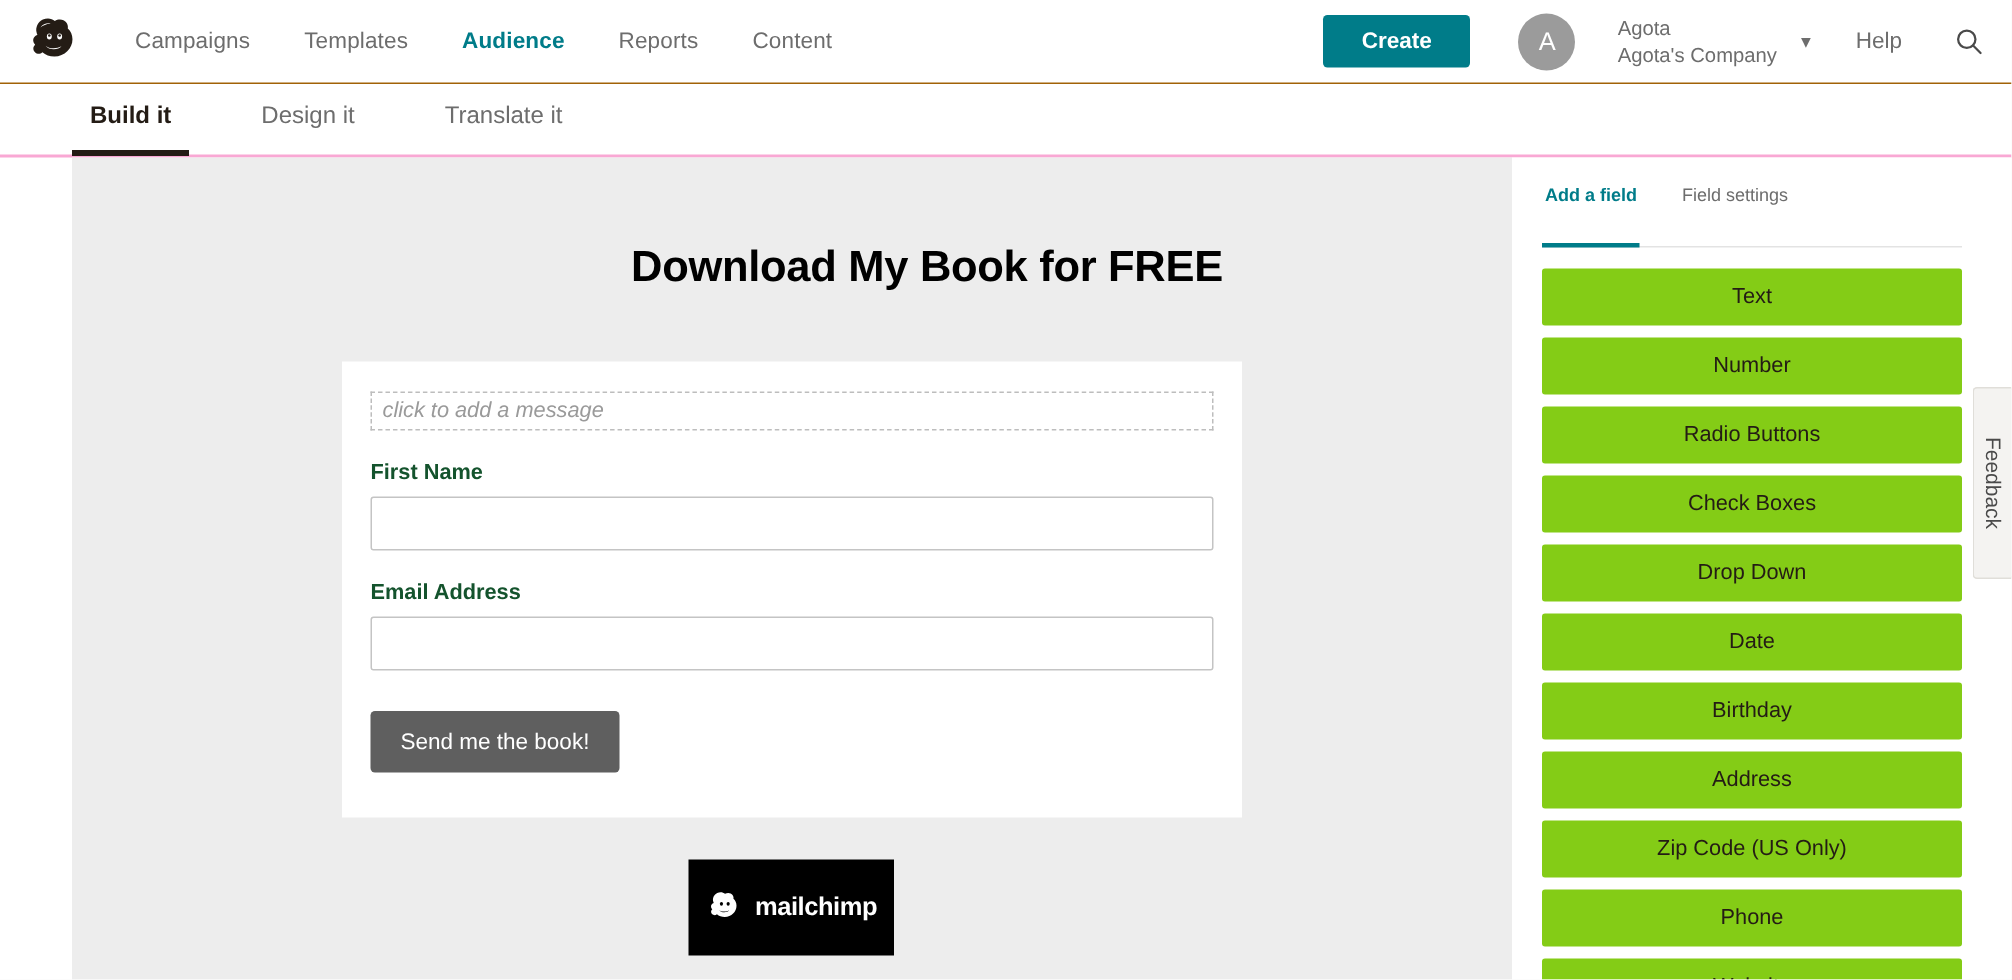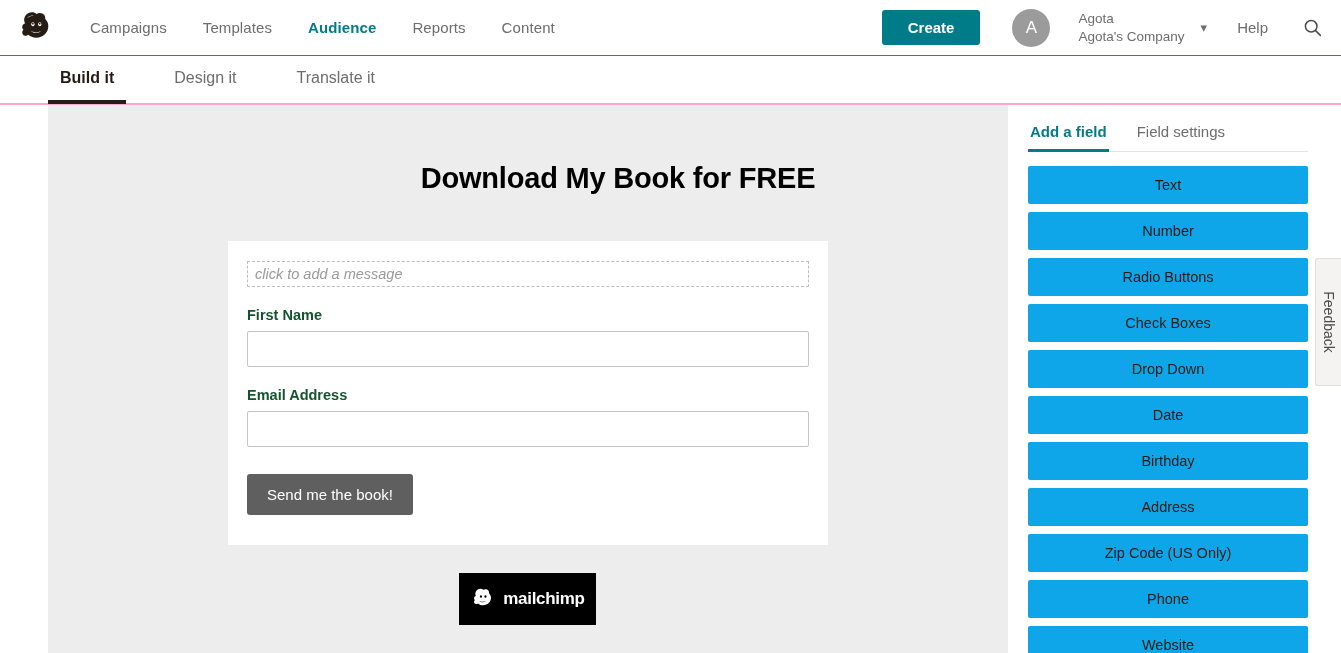--- a/index.html
+++ b/index.html
@@ -212,21 +212,21 @@
     border: none;
     border-radius: 3px;
     font-size: 15px;
     padding: 12px 20px;
     cursor: pointer;
     font-family: "Liberation Sans", sans-serif;
   }
   .mc-badge {
     margin: 28px auto 0 auto;
     width: 137px;
-    height: 52px;
+    height: 64px;
     background: #000000;
     display: flex;
     align-items: center;
     justify-content: center;
     gap: 7px;
     margin-left: 411px;
   }
   .mc-badge-text {
     color: #ffffff;
     font-size: 17px;
@@ -242,23 +242,23 @@
     position: relative;
     overflow: hidden;
   }
   .side-tabs {
     display: flex;
     border-bottom: 1px solid #e3e3e3;
     gap: 26px;
   }
   .side-tab {
     position: relative;
-    font-size: 15px;
-    color: #6d6d6d;
-    padding: 4px 2px 11px 2px;
+    font-size: 12px;
+    color: #6d6d6d;
+    padding: 4px 2px 27px 2px;
     cursor: pointer;
     white-space: nowrap;
   }
   .side-tab.active {
     color: #007c89;
     font-weight: bold;
   }
   .side-tab.active::after {
     content: "";
     position: absolute;
@@ -269,21 +269,21 @@
     background: #007c89;
   }
   .field-list {
     margin-top: 14px;
     display: flex;
     flex-direction: column;
     gap: 8px;
   }
   .field-btn {
     height: 38px;
-    background: #0ea5e9;
+    background: #84cc16;
     border: none;
     border-radius: 2px;
     display: flex;
     align-items: center;
     justify-content: center;
     font-size: 14.5px;
     color: #241c15;
     cursor: pointer;
     width: 100%;
     font-family: "Liberation Sans", sans-serif;

